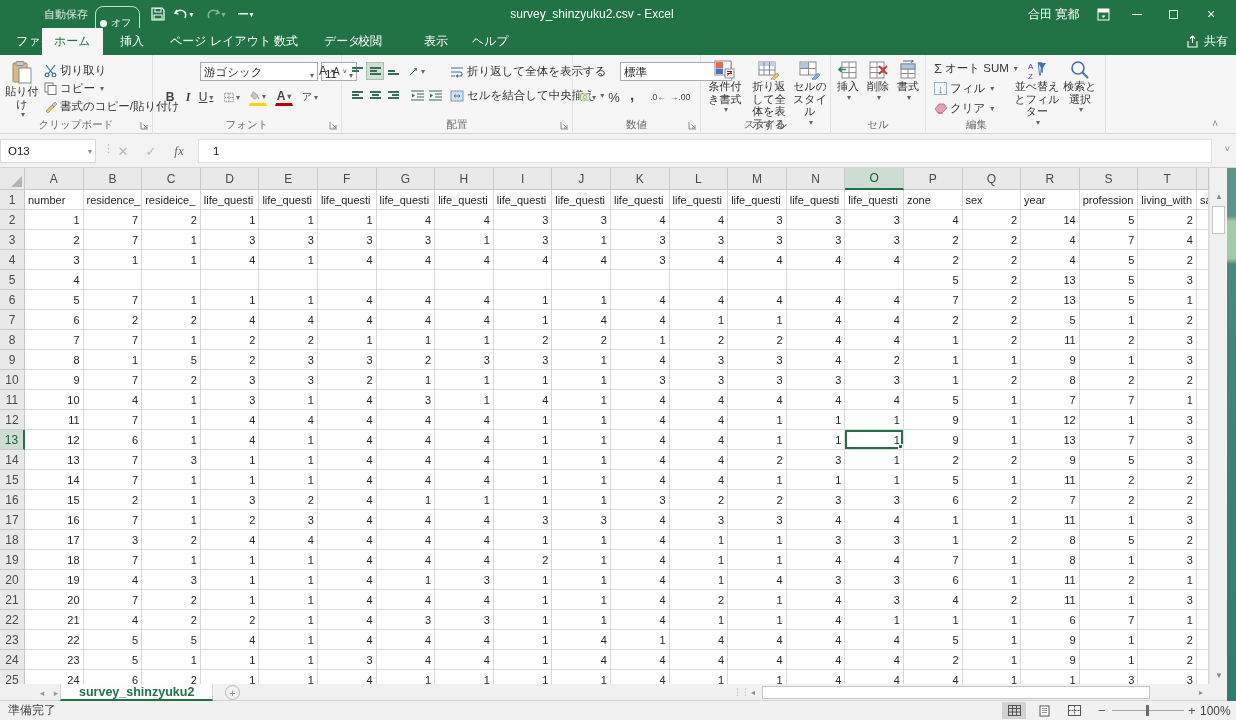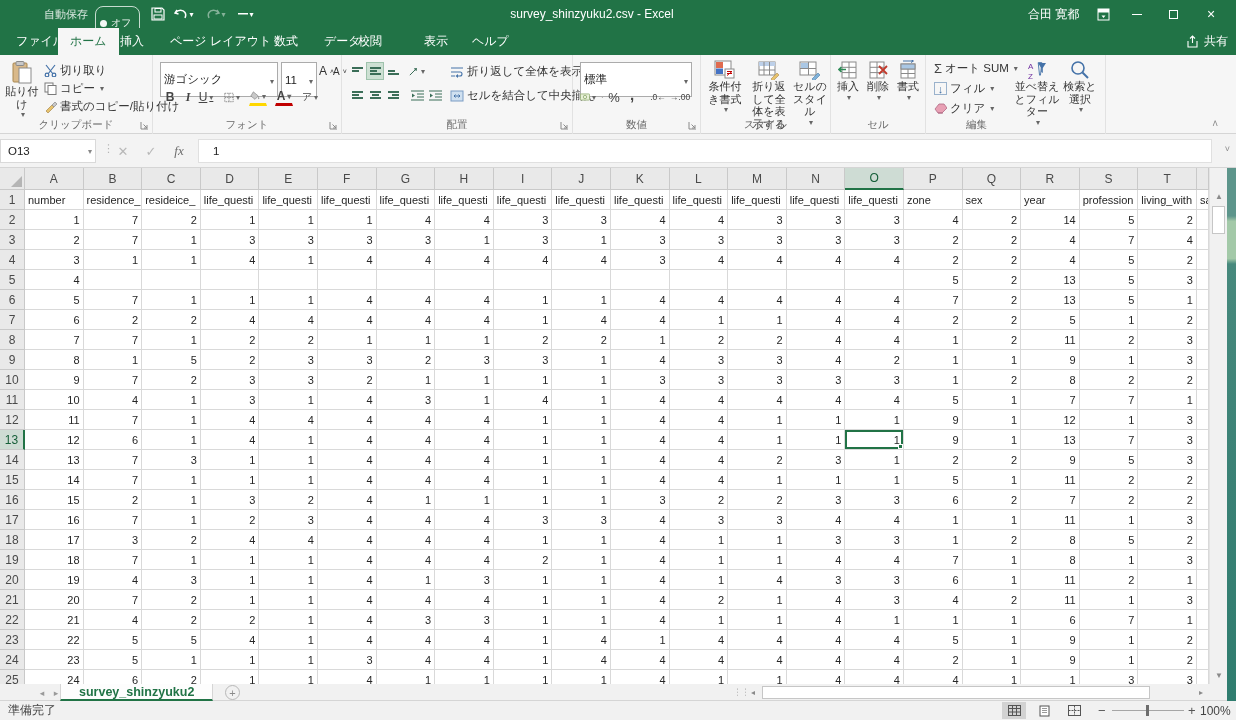--- a/index.html
+++ b/index.html
@@ -33,21 +33,21 @@
   .rgroup { position:absolute; top:0; height:79px; border-right:1px solid #e2e2e2; }
   .rg-label { position:absolute; bottom:2px; left:0; right:0; text-align:center; font-size:10.5px; color:#696969; }
   .launcher { position:absolute; right:2px; bottom:3px; width:10px; height:10px; }
   .rbtn { display:flex; align-items:center; gap:3px; font-size:11.5px; color:#333; white-space:nowrap; position:absolute; }
   .dd::after { content:"▾"; font-size:8px; color:#666; margin-left:2px; }
   .bigbtn { position:absolute; display:flex; flex-direction:column; align-items:center; font-size:11px; color:#333; text-align:center; line-height:1.15; }
   .ibox { width:18px; height:18px; border:1px solid transparent; display:flex; align-items:center; justify-content:center; font-size:12px; color:#444; }
   .ibox.sel { background:#cde0d3; border-color:#9fc3ad; }
   .bars { display:inline-block; }
   .bars i { display:block; height:1.5px; background:#3b6e58; margin:1.5px 0; }
-  .fontbox { background:#fff; border:1px solid #ababab; height:35px; display:flex; align-items:center; padding:0 3px; font-size:11.5px; color:#222; }
+  .fontbox { background:#fff; border:1px solid #ababab; height:19px; display:flex; align-items:flex-end; padding:0 3px; font-size:11.5px; color:#222;margin-left:40px; }
   .u-line { text-decoration:underline; }
   .b-serif { font-weight:bold; }
   .i-serif { font-style:italic; font-family:"Liberation Serif",serif; font-weight:bold; }
   .font-color-a { border-bottom:3px solid #c00000; line-height:11px; font-size:12px; }
   .fill-bar { border-bottom:3px solid #ffd700; line-height:11px; font-size:12px; }
 
   
   .formulabar { position:absolute; left:0; top:134px; width:1236px; height:34px; background:#f3f3f3; border-bottom:1px solid #d5d5d5; }
   .namebox { position:absolute; left:0; top:5px; width:96px; height:24px; background:#fff; border:1px solid #d9d9d9; display:flex; align-items:center; padding-left:7px; font-size:11.5px; color:#222; }
   .namebox-dd { position:absolute; right:3px; color:#888; font-size:8px; }
@@ -147,21 +147,21 @@
       <span class="min-bar"></span>
     </div>
   <div class="tb-item winctl" style="left:1158px">
       <span class="max-box"></span>
     </div>
   <div class="tb-item winctl" style="left:1196px; font-size:14px">×</div>
 </div>
 
 <div class="tabrow">
   <div class="rtab" style="left:4px">ファイル</div>
-  <div class="rtab active" style="left:58px">ホーム</div>
+  <div class="rtab active" style="left:42px">ホーム</div>
   <div class="rtab" style="left:108px">挿入</div>
   <div class="rtab" style="left:158px">ページ レイアウト</div>
   <div class="rtab" style="left:262px">数式</div>
   <div class="rtab" style="left:312px">データ</div>
   <div class="rtab" style="left:346px">校閲</div>
   <div class="rtab" style="left:412px">表示</div>
   <div class="rtab" style="left:460px">ヘルプ</div>
   <div class="share">
     <span>
       <svg width="13" height="13" viewBox="0 0 13 13">

